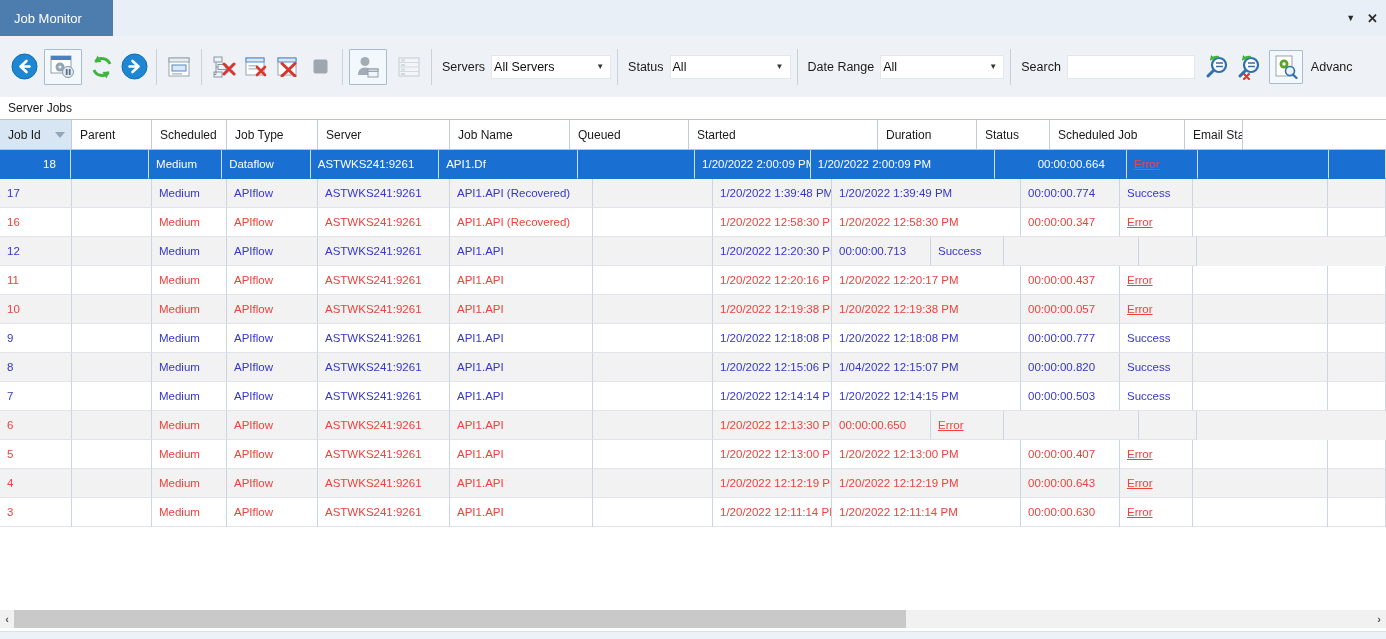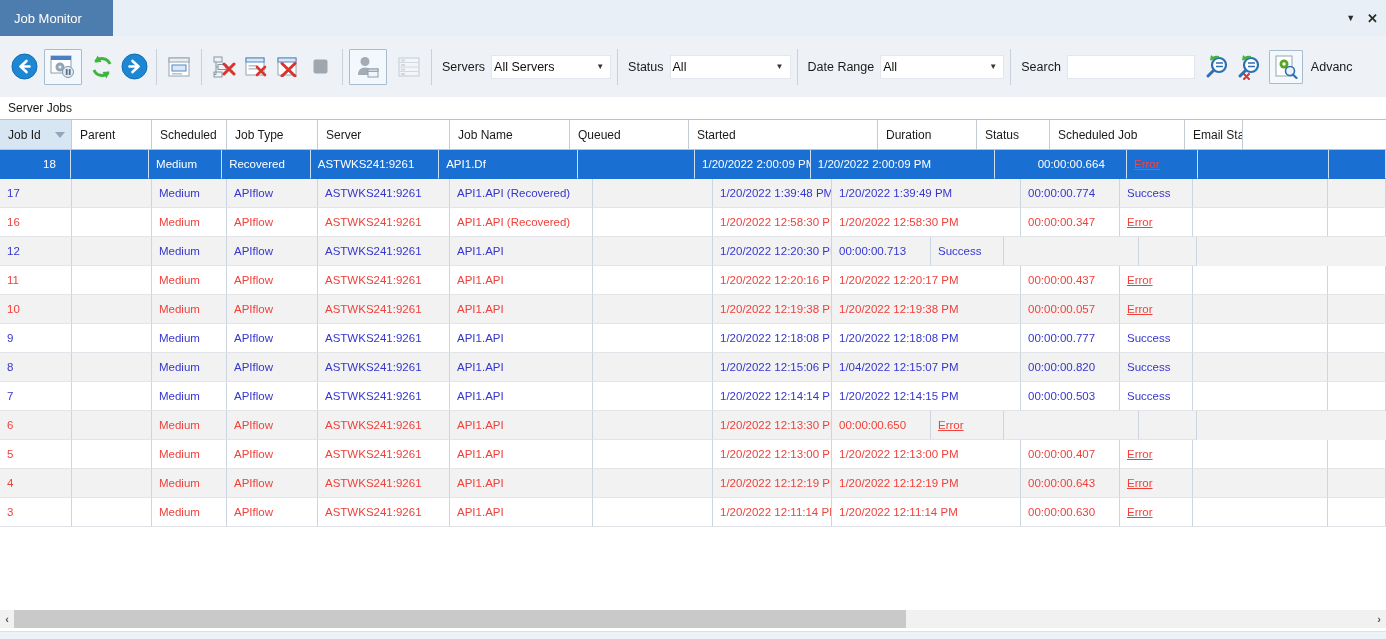--- a/index.html
+++ b/index.html
@@ -305,21 +305,21 @@
         </div>
         <div class="hcell" style="width: 58px;">
           <span>Email Sta</span>
         </div>
       </div>
     <div class="grid-body">
         <div class="grid-row row-error selected">
           <div class="cell cell-job_id" style="width: 72px; padding-left: 43px;">18</div>
           <div class="cell cell-parent" style="width: 80px;"></div>
           <div class="cell cell-priority" style="width: 75px;">Medium</div>
-          <div class="cell cell-job_type" style="width: 91px;">Recovered</div>
+          <div class="cell cell-job_type" style="width: 91px;">Dataflow</div>
           <div class="cell cell-server" style="width: 132px;">ASTWKS241:9261</div>
           <div class="cell cell-job_file" style="width: 143px;">API1.Df</div>
           <div class="cell cell-job_name" style="width: 120px;"></div>
           <div class="cell cell-queued" style="width: 119px;">1/20/2022 2:00:09 PM</div>
           <div class="cell cell-started" style="width: 189px;">1/20/2022 2:00:09 PM</div>
           <div class="cell cell-duration" style="width: 99px; margin-left: 36px;">00:00:00.664</div>
           <div class="cell cell-status st-error" style="width: 73px;">Error</div>
           <div class="cell cell-scheduled_job" style="width: 135px;"></div>
           <div class="cell cell-email_status" style="width: 58px;"></div>
         </div>

